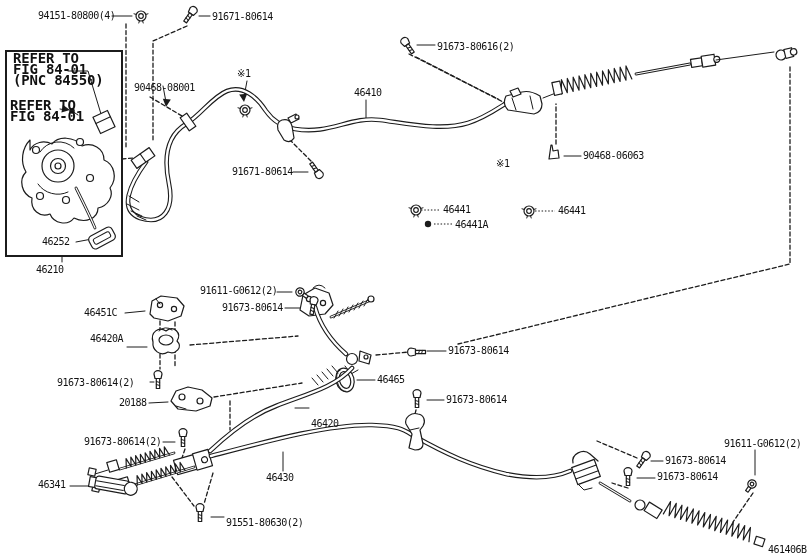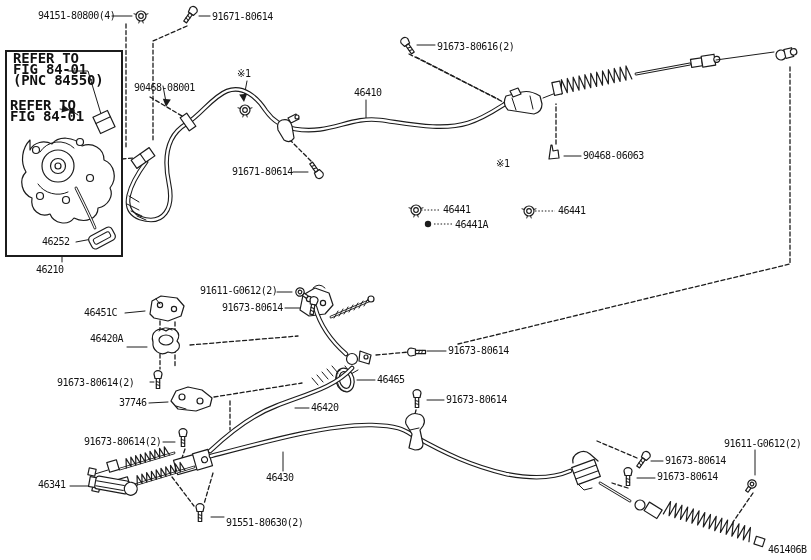--- a/index.html
+++ b/index.html
@@ -343,24 +343,24 @@
     <div class="lbl" style="left:354px; top:87px;">46410</div>
     <div class="lbl" style="left:232px; top:166px;">91671-80614</div>
     <div class="lbl" style="left:583px; top:150px;">90468-06063</div>
     <div class="lbl" style="left:42px;  top:236px;">46252</div>
     <div class="lbl" style="left:36px;  top:264px;">46210</div>
     <div class="lbl" style="left:200px; top:285px;">91611-G0612(2)</div>
     <div class="lbl" style="left:222px; top:302px;">91673-80614</div>
     <div class="lbl" style="left:84px;  top:307px;text-align:center;">46451C</div>
     <div class="lbl" style="left:90px;  top:333px;">46420A</div>
     <div class="lbl" style="left:57px;  top:377px;">91673-80614(2)</div>
-    <div class="lbl" style="left:119px; top:397px;">37746</div>
+    <div class="lbl" style="left:119px; top:397px;">20188</div>
     <div class="lbl" style="left:448px; top:345px;">91673-80614</div>
     <div class="lbl" style="left:377px; top:374px;">46465</div>
-    <div class="lbl" style="left:311px; top:402px;">46420</div>
+    <div class="lbl" style="left:311px; top:418px;">46420</div>
     <div class="lbl" style="left:446px; top:394px;">91673-80614</div>
     <div class="lbl" style="left:84px;  top:436px;">91673-80614(2)</div>
     <div class="lbl" style="left:38px;  top:479px;text-align:right;">46341</div>
     <div class="lbl" style="left:266px; top:472px;">46430</div>
     <div class="lbl" style="left:226px; top:517px;">91551-80630(2)</div>
     <div class="lbl" style="left:724px; top:438px;">91611-G0612(2)</div>
     <div class="lbl" style="left:665px; top:455px;">91673-80614</div>
     <div class="lbl" style="left:657px; top:471px;">91673-80614</div>
     <div class="lbl" style="left:768px; top:544px;">461406B</div>
 

